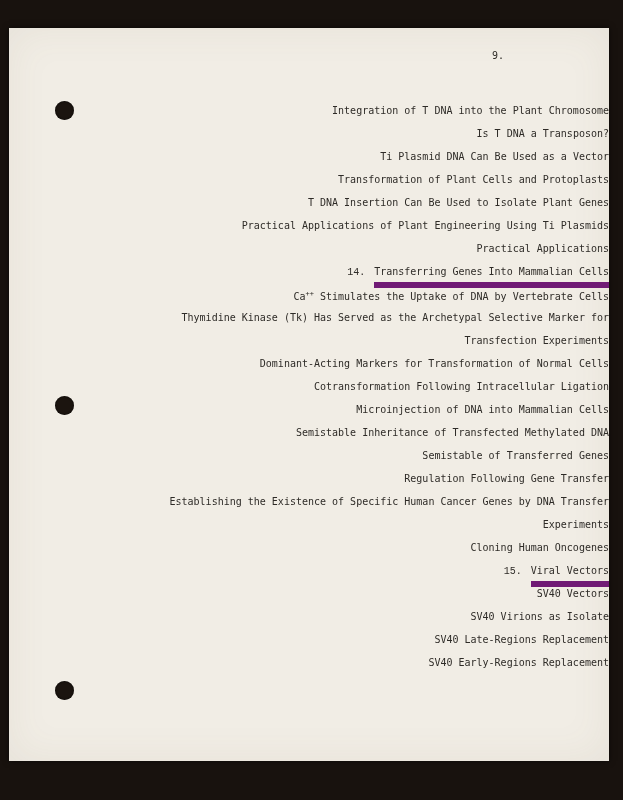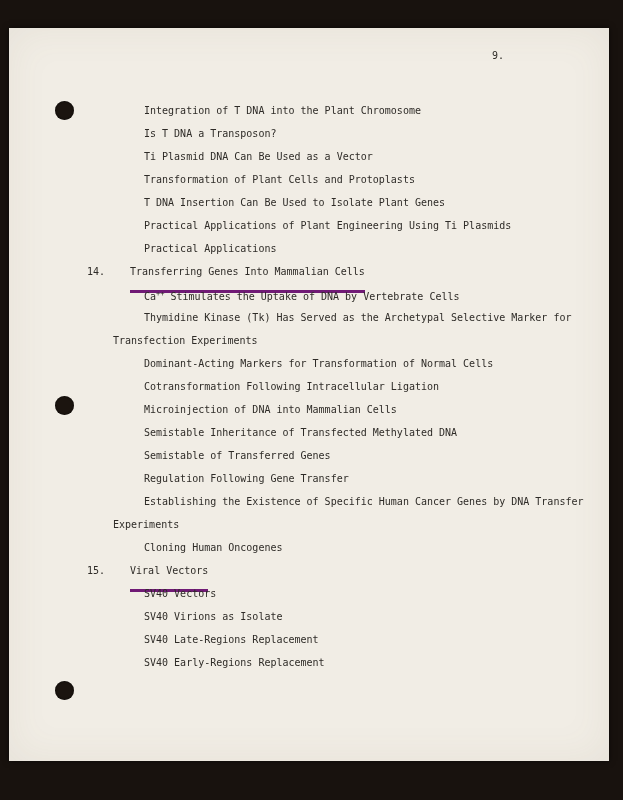--- a/index.html
+++ b/index.html
@@ -21,27 +21,27 @@
   .hole.h2{top:368px;}
   .hole.h3{top:653px;}
   .page-number{
     position:absolute;top:22px;left:483px;
     font-size:10px;color:#2e2b27;
   }
   .content{
     position:absolute;top:71px;left:0;right:0;
     font-size:10px;color:#2e2b27;
   }
-  .line{height:23px;line-height:23px;white-space:nowrap;}
+  .line{height:23px;line-height:23px;white-space:nowrap;text-align:right;}
   .line.item{padding-left:135px;}
   .line.cont{padding-left:104px;}
   .line.section{padding-left:78px;}
-  .section .num{margin-right:25px;}
+  .section .num{margin-right:9px;font-family:Liberation Mono, monospace;}
   .section .title{
-    border-bottom:3px solid #701a75;padding-bottom:13px;margin-top:40px;
+    border-bottom:6px solid #701a75;padding-bottom:5px;margin-top:40px;
   }
   sup.sup{
     font-size:7px;vertical-align:super;letter-spacing:0;
   }
 </style>
 </head>
 <body>
 
 <div class="paper">
 

